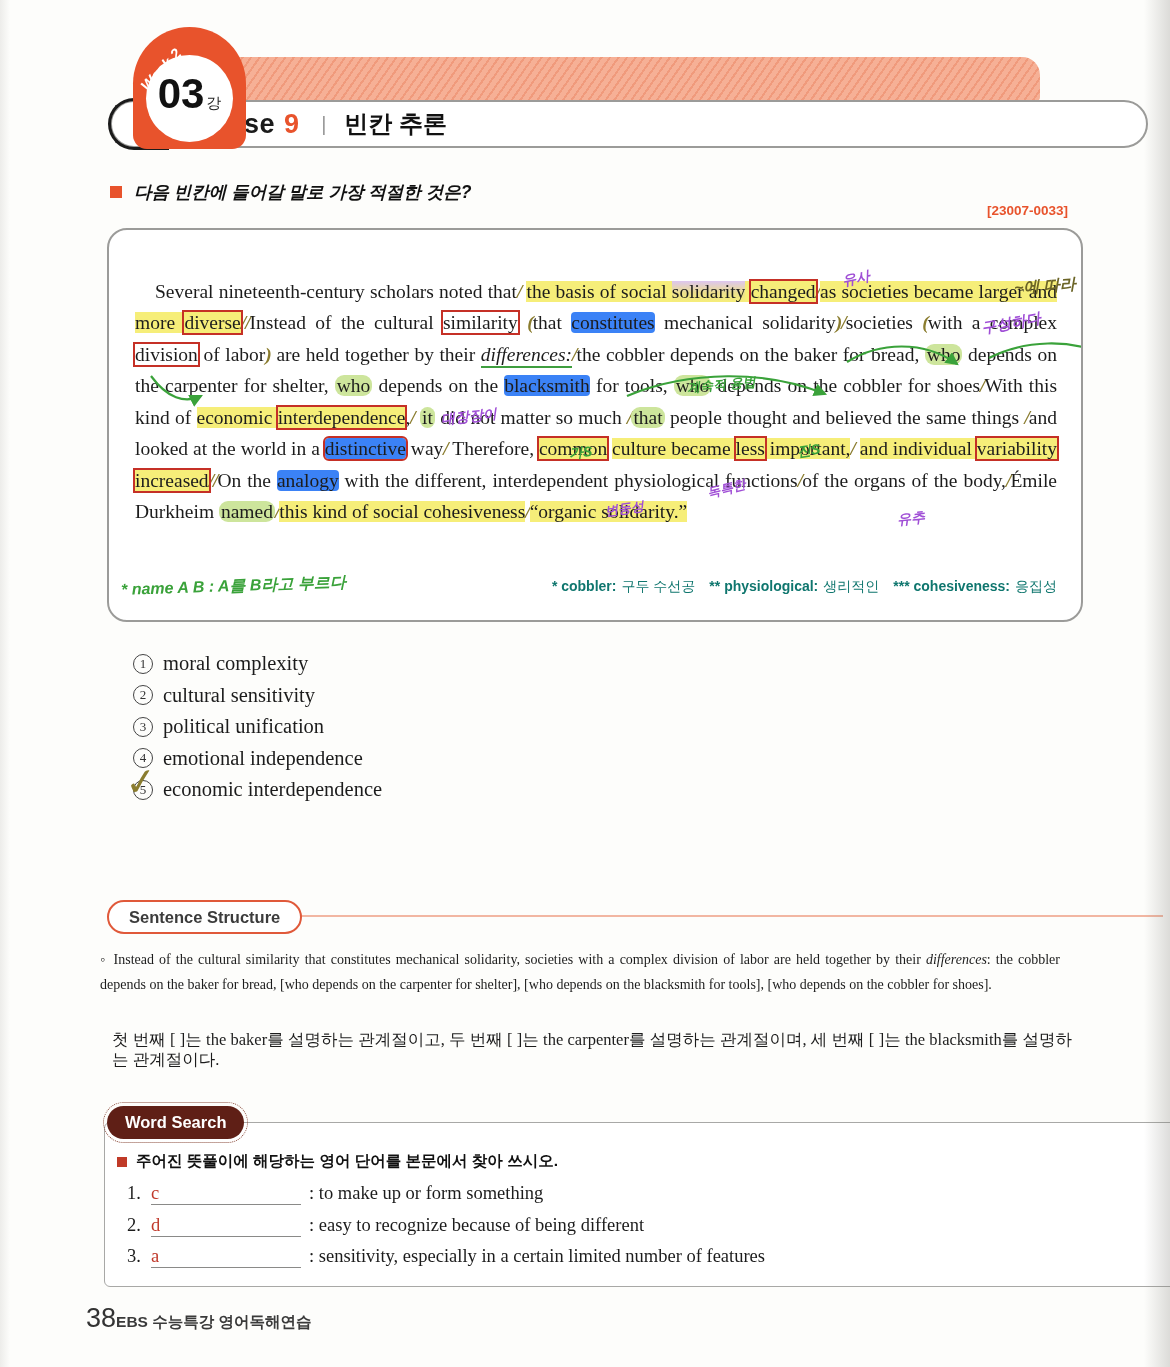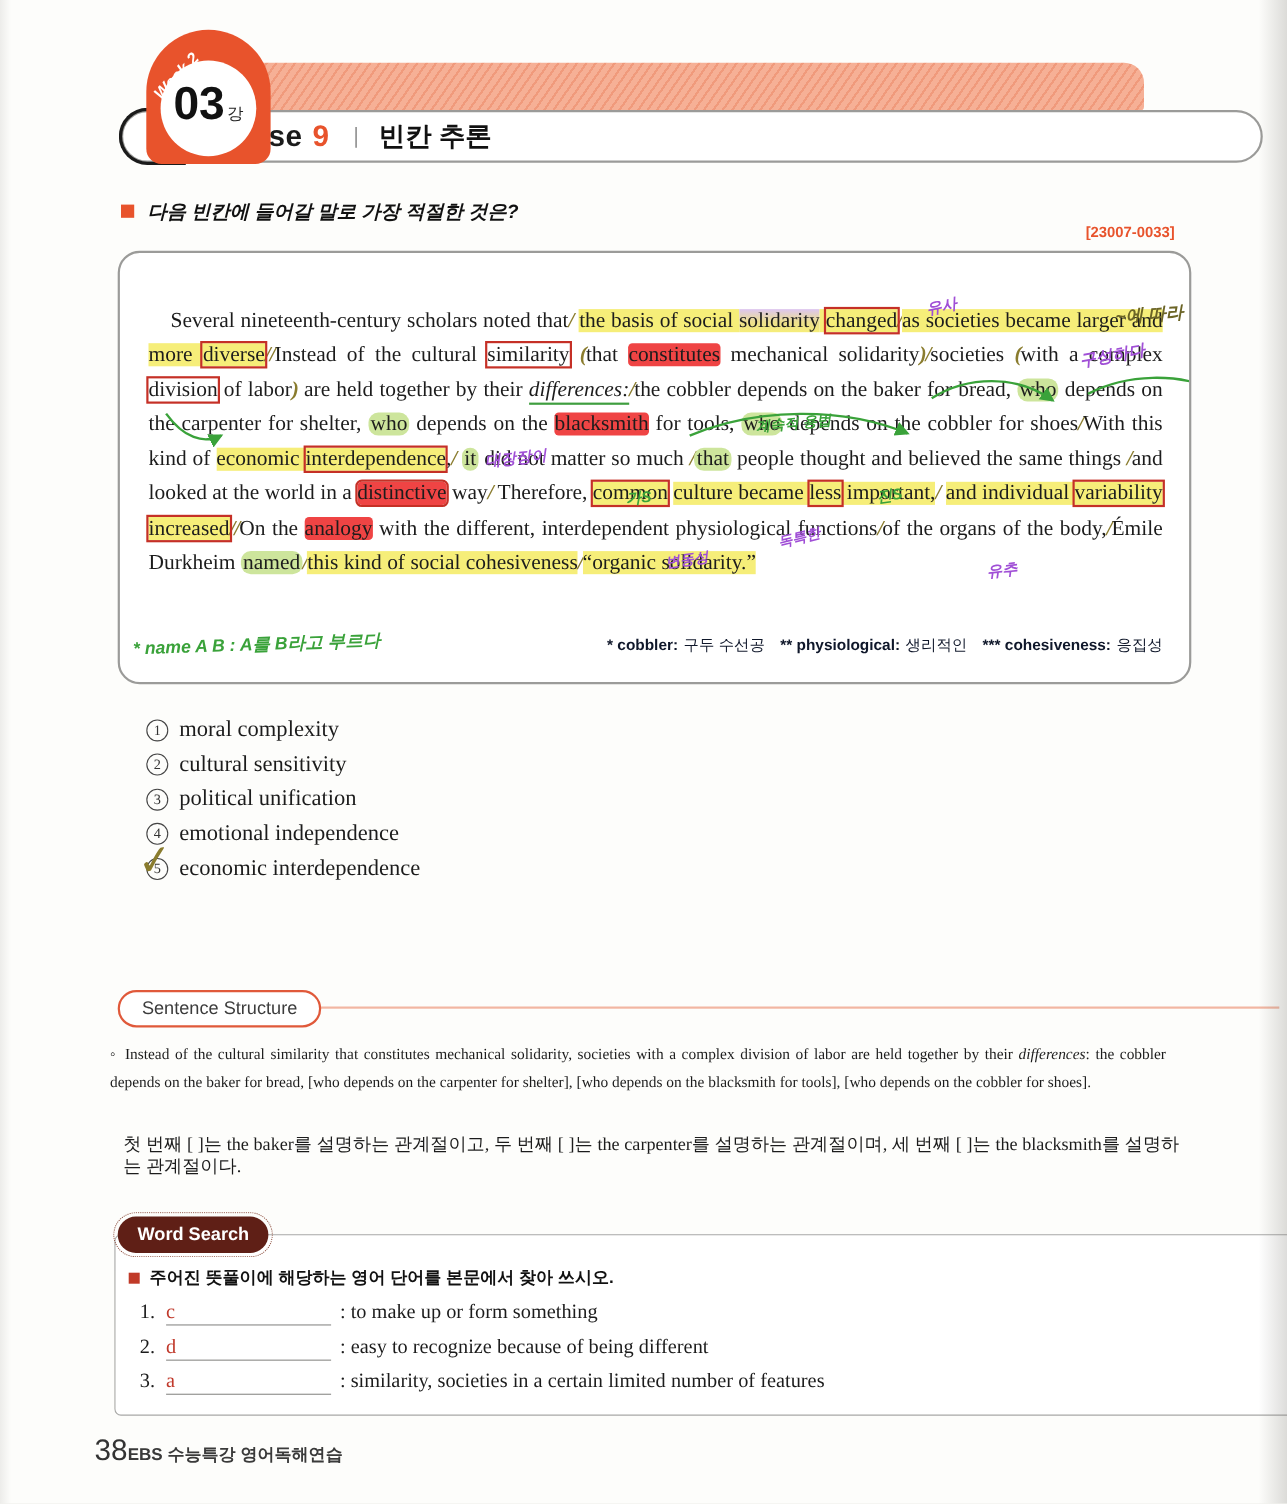--- a/index.html
+++ b/index.html
@@ -39,28 +39,28 @@
         font-size:13.5px;font-weight:bold;color:#e8532c;}
 
   
   .card{position:absolute;left:107px;top:228px;width:976px;height:394px;border:2px solid #9b9b99;
         border-radius:20px;box-sizing:border-box;background:#fff;}
   .ptext{position:absolute;left:26px;top:26px;width:922px;font-size:19.5px;line-height:31.5px;
         text-align:justify;text-indent:20px;}
   .seg{}
   .seg.y{background:#f6ee79;}
   .seg.g{background:#cde59c;border-radius:9px;padding:0 2px;}
-  .seg.p{background:#ef4444;border-radius:4px;}
+  .seg.p{background:#3b82f6;border-radius:4px;}
   .seg.yp{background:linear-gradient(180deg,#ddc6f0 0%,#ecdf8f 55%,#f6ee79 100%);}
   .seg.box{outline:2px solid #c53026;outline-offset:0px;}
   .seg.it{font-style:italic;}
   .seg.ug{border-bottom:2.5px solid #3f9e3f;padding-bottom:1px;}
   .seg.sl{color:#8a7c2e;font-weight:bold;font-style:italic;letter-spacing:-1px;}
   .footnotes{position:absolute;left:26px;top:348px;width:922px;text-align:right;
-        font-family:"Liberation Sans",sans-serif;font-size:14px;color:#0f172a;}
+        font-family:"Liberation Sans",sans-serif;font-size:14px;color:#0f766e;}
   .fn-term{font-weight:bold;margin-left:14px;}
   .fn-mean{margin-left:5px;}
   .hw{position:absolute;font-family:"Liberation Sans",sans-serif;font-style:italic;font-weight:bold;
         white-space:nowrap;pointer-events:none;}
   .hw-g{color:#3aa23a;}
   .hw-p{color:#a04fd6;}
   .hw-o{color:#6b6426;}
   .arrows{position:absolute;inset:0;pointer-events:none;}
 
   
@@ -69,21 +69,21 @@
   .cnum{display:inline-flex;width:20px;height:20px;border:1.3px solid #444;border-radius:50%;
         align-items:center;justify-content:center;font-size:13px;font-family:"Liberation Serif",serif;
         color:#333;margin-right:10px;flex:0 0 auto;box-sizing:border-box;}
   .clabel{font-size:20.5px;color:#1c1c1c;}
   .checkmark{position:absolute;left:-8px;top:-14px;font-size:38px;color:#8a7c2e;
         transform:rotate(-6deg);font-family:"DejaVu Sans",sans-serif;}
 
   
   .ss-badge{position:absolute;left:107px;top:900px;height:34px;padding:0 20px;background:#fff;
         border:2.5px solid #e0593a;border-radius:19px;display:flex;align-items:center;z-index:2;
-        font-family:"Liberation Sans",sans-serif;font-size:16.5px;font-weight:normal;color:#3c3c3c;box-sizing:border-box;}
+        font-family:"Liberation Sans",sans-serif;font-size:16.5px;font-weight:bold;color:#3c3c3c;box-sizing:border-box;}
   .ss-line{position:absolute;left:290px;top:915px;width:873px;height:2px;background:#f2b6a2;}
   .ss-body{position:absolute;left:100px;top:948px;width:960px;font-size:14px;line-height:24.5px;text-align:justify;}
   .ss-bullet{font-weight:bold;margin-right:7px;}
   .ss-en{display:inline;}
   .ss-ko{position:absolute;left:112px;top:1030px;width:960px;font-size:16.5px;line-height:20px;
         color:#1c1c1c;text-align:justify;}
 
   
   .ws-box{position:absolute;left:104px;top:1122px;width:1108px;height:165px;border:1.6px solid #a8a8a6;
         border-radius:6px;box-sizing:border-box;background:#fff;}
@@ -208,21 +208,21 @@
           <span class="ws-def">: to make up or form something</span>
         </div>
         <div class="ws-item">
           <span class="ws-num">2.</span>
           <span class="ws-blank"><span class="ws-letter">d</span></span>
           <span class="ws-def">: easy to recognize because of being different</span>
         </div>
         <div class="ws-item">
           <span class="ws-num">3.</span>
           <span class="ws-blank"><span class="ws-letter">a</span></span>
-          <span class="ws-def">: similarity, societies in a certain limited number of features</span>
+          <span class="ws-def">: sensitivity, especially in a certain limited number of features</span>
         </div>
       </div>
   </div>
   <div class="ws-badge">Word Search</div>
 
   <div class="footer">
     <span class="f-page">38</span>
     <span class="f-title">EBS 수능특강 영어독해연습</span>
   </div>
 

